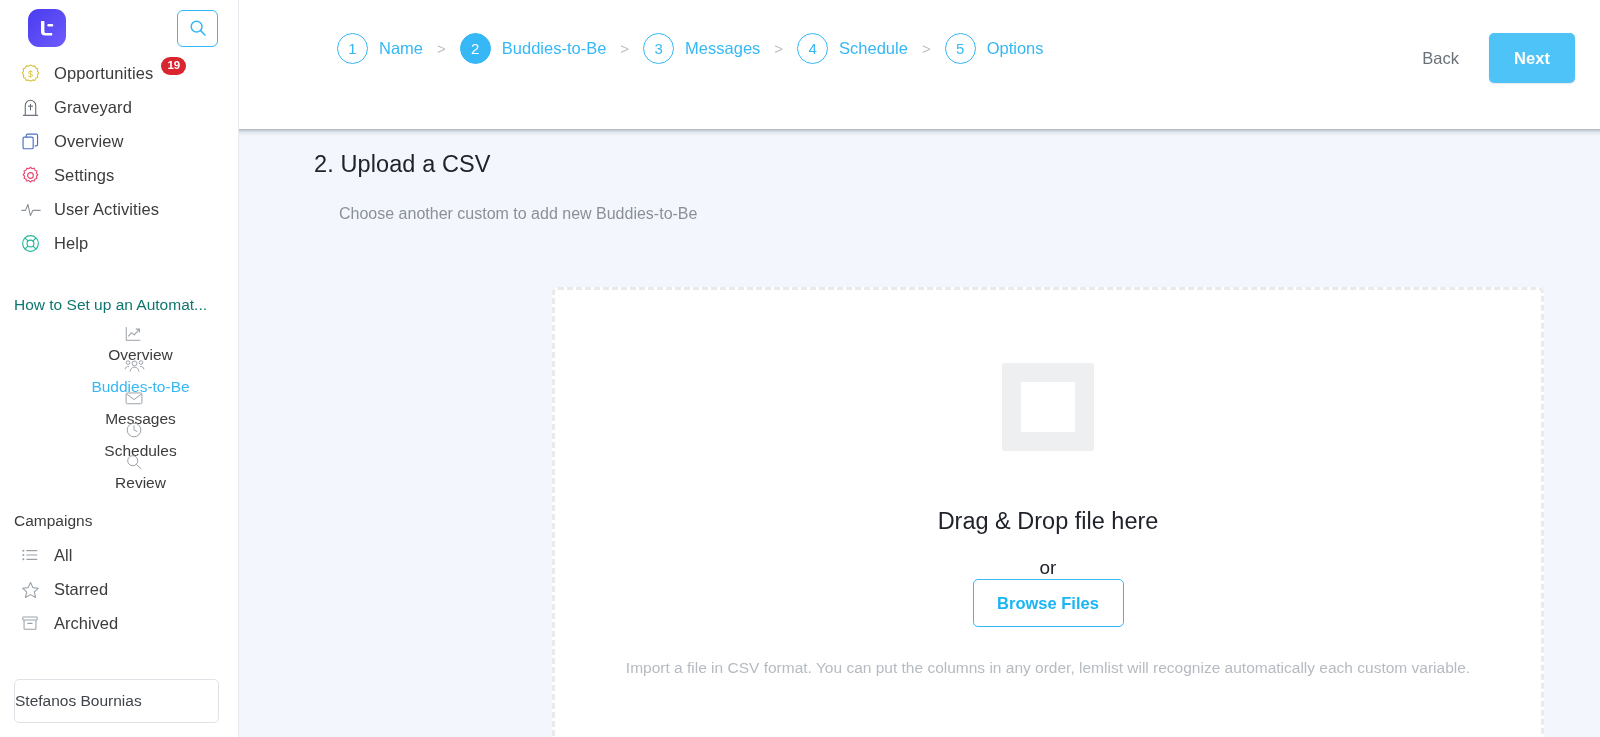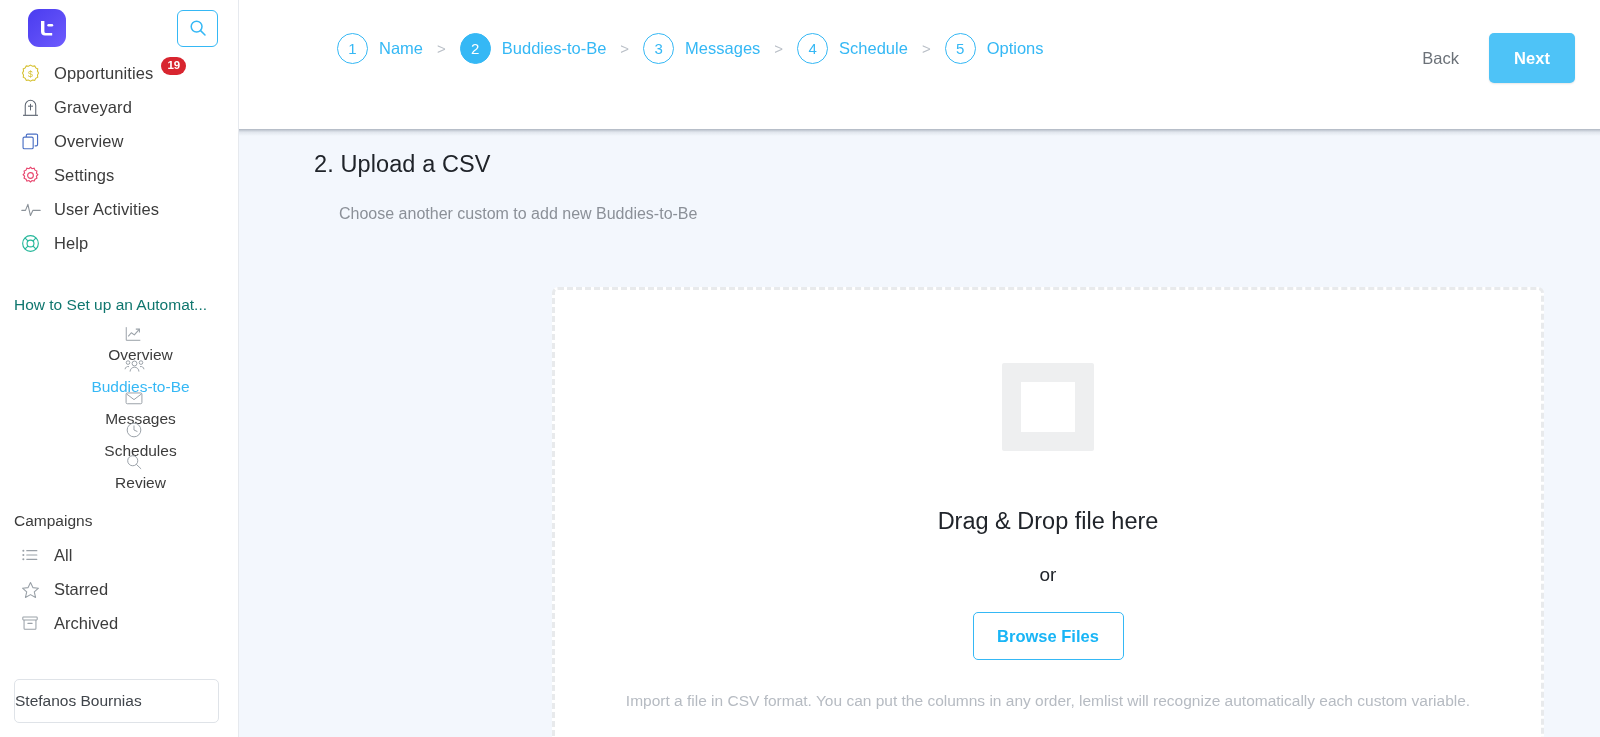--- a/index.html
+++ b/index.html
@@ -198,23 +198,22 @@
     border: 19px solid #eeeff0;
     background: #fff;
     margin-top: 73px;
     border-radius: 2px;
   }
   .dz-title {
     font-size: 23.5px; color: #20242a;
     margin-top: 57px;
     text-align: center;
   }
-  .dz-or { font-size: 19px; color: #20242a; margin-top: 29px; }
+  .dz-or { font-size: 19px; color: #20242a; margin-top: 22px; }
   .browse-btn {
-    margin-top: 26px;
     width: 151px; height: 48px;
     border: 1.5px solid #35b8f5; border-radius: 5px;
     background: #fff; color: #19b5f6;
     font-size: 16.5px; font-weight: bold;
     cursor: pointer; font-family: inherit;
   }
   .dz-hint {
     font-size: 15.5px; color: #b6bbc2;
     margin-top: 32px;
     text-align: center;

